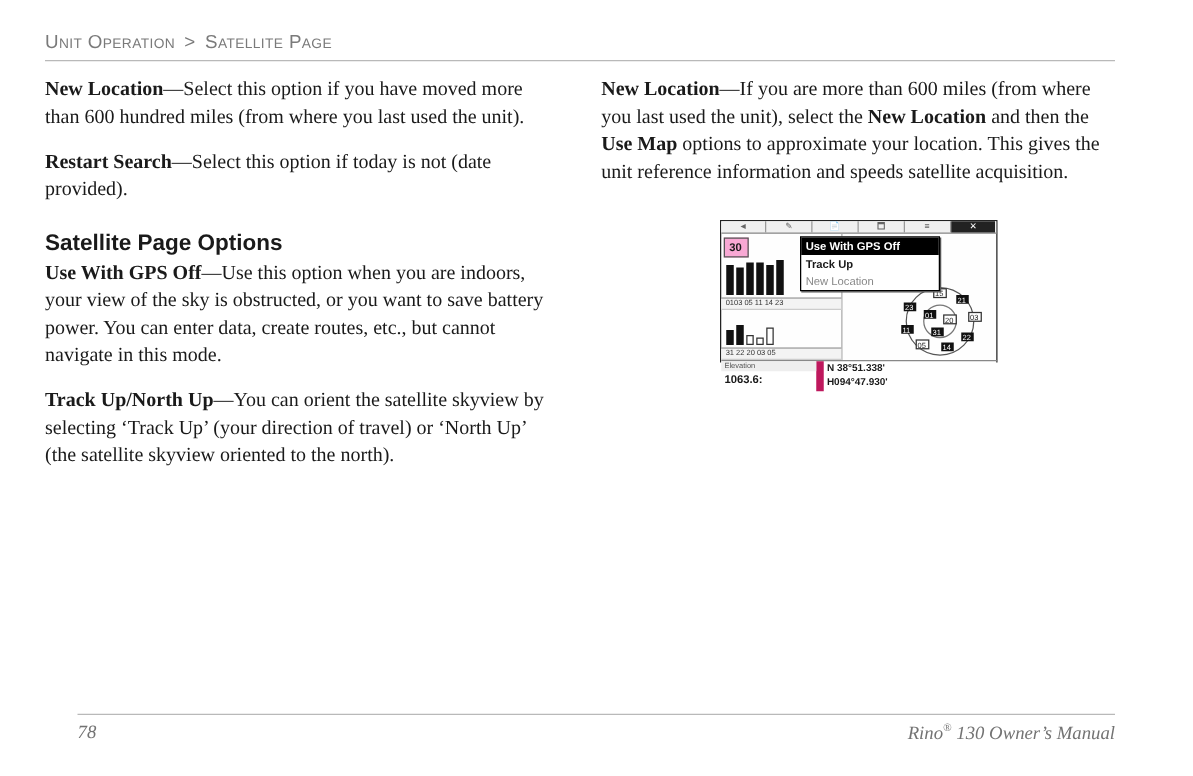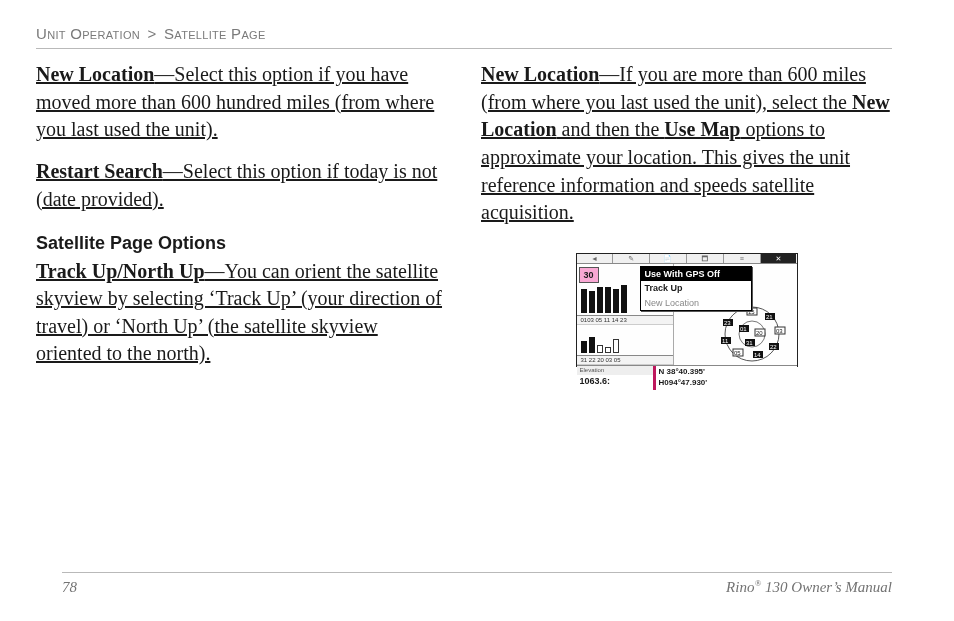--- a/index.html
+++ b/index.html
@@ -38,23 +38,22 @@
   }
   .columns {
     display: flex;
     gap: 34px;
   }
   .col {
     width: 50%;
   }
   p {
     margin: 0 0 14px 0;
-    font-size: 20px;
+    font-size: 16px;
     line-height: 1.38;
-    text-decoration: underline;
   }
   .b { font-weight: bold; }
   h2.section {
     font-family: Arial, Helvetica, sans-serif;
     font-weight: bold;
     font-size: 18px;
     margin: 18px 0 2px 0;
   }
   .figure {
     margin-top: 26px;
@@ -162,21 +161,21 @@
   }
   .menu-popup .mi.dim { color:#888; font-weight:normal; }
   .sky-svg { position:absolute; bottom:2px; right:2px; }
   .dev-bottom {
     display:flex;
     border-top:1px solid #888;
     font-size:8px;
     background:#fff;
   }
   .dev-bottom .cell {
-    border-right:3px solid #be185d;
+    border-right:6px solid #be185d;
     padding:1px 3px;
     display:flex; flex-direction:column;
   }
   .dev-bottom .cell:last-child{ border-right:none; flex:1;}
   .dev-bottom .lbl { font-size:6px; color:#555; background:#eee; margin:-1px -3px 0 -3px; padding:0 3px;}
   .dev-bottom .val { font-weight:bold; font-size:9px; }
   .footer {
     position: absolute;
     bottom: 24px;
     left: 62px;
@@ -208,20 +207,23 @@
   <div class="columns">
     <div class="col">
       <p>
         <span class="b">New Location</span><span>—Select this option if you have moved more than 600 hundred miles (from where you last used the unit).</span>
       </p>
       <p>
         <span class="b">Restart Search</span><span>—Select this option if today is not (date provided).</span>
       </p>
 
       <h2 class="section">Satellite Page Options</h2>
+      <p>
+        <span class="b">Use With GPS Off</span><span>—Use this option when you are indoors, your view of the sky is obstructed, or you want to save battery power. You can enter data, create routes, etc., but cannot navigate in this mode.</span>
+      </p>
       <p>
         <span class="b">Track Up/North Up</span><span>—You can orient the satellite skyview by selecting ‘Track Up’ (your direction of travel) or ‘North Up’ (the satellite skyview oriented to the north).</span>
       </p>
     </div>
 
     <div class="col">
       <p>
         <span class="b">New Location</span><span>—If you are more than 600 miles (from where you last used the unit), select the </span><span class="b">New Location</span><span> and then the </span><span class="b">Use Map</span><span> options to approximate your location. This gives the unit reference information and speeds satellite acquisition.</span>
       </p>
 
@@ -314,21 +316,21 @@
                   </g>
                 </svg>
               </div>
             </div>
             <div class="dev-bottom">
               <div class="cell" style="width:70px">
                 <span class="lbl">Elevation</span>
                 <span class="val">1063.6:</span>
               </div>
               <div class="cell">
-                <span class="val" style="font-size:8px">N  38°40.395'</span>
+                <span class="val" style="font-size:8px">N  38°51.338'</span>
                 <span class="val" style="font-size:8px">H094°47.930'</span>
               </div>
             </div>
           </div>
         </div>
         <div class="fig-caption">Satellite Page Option Menu</div>
       </div>
     </div>
   </div>
 

